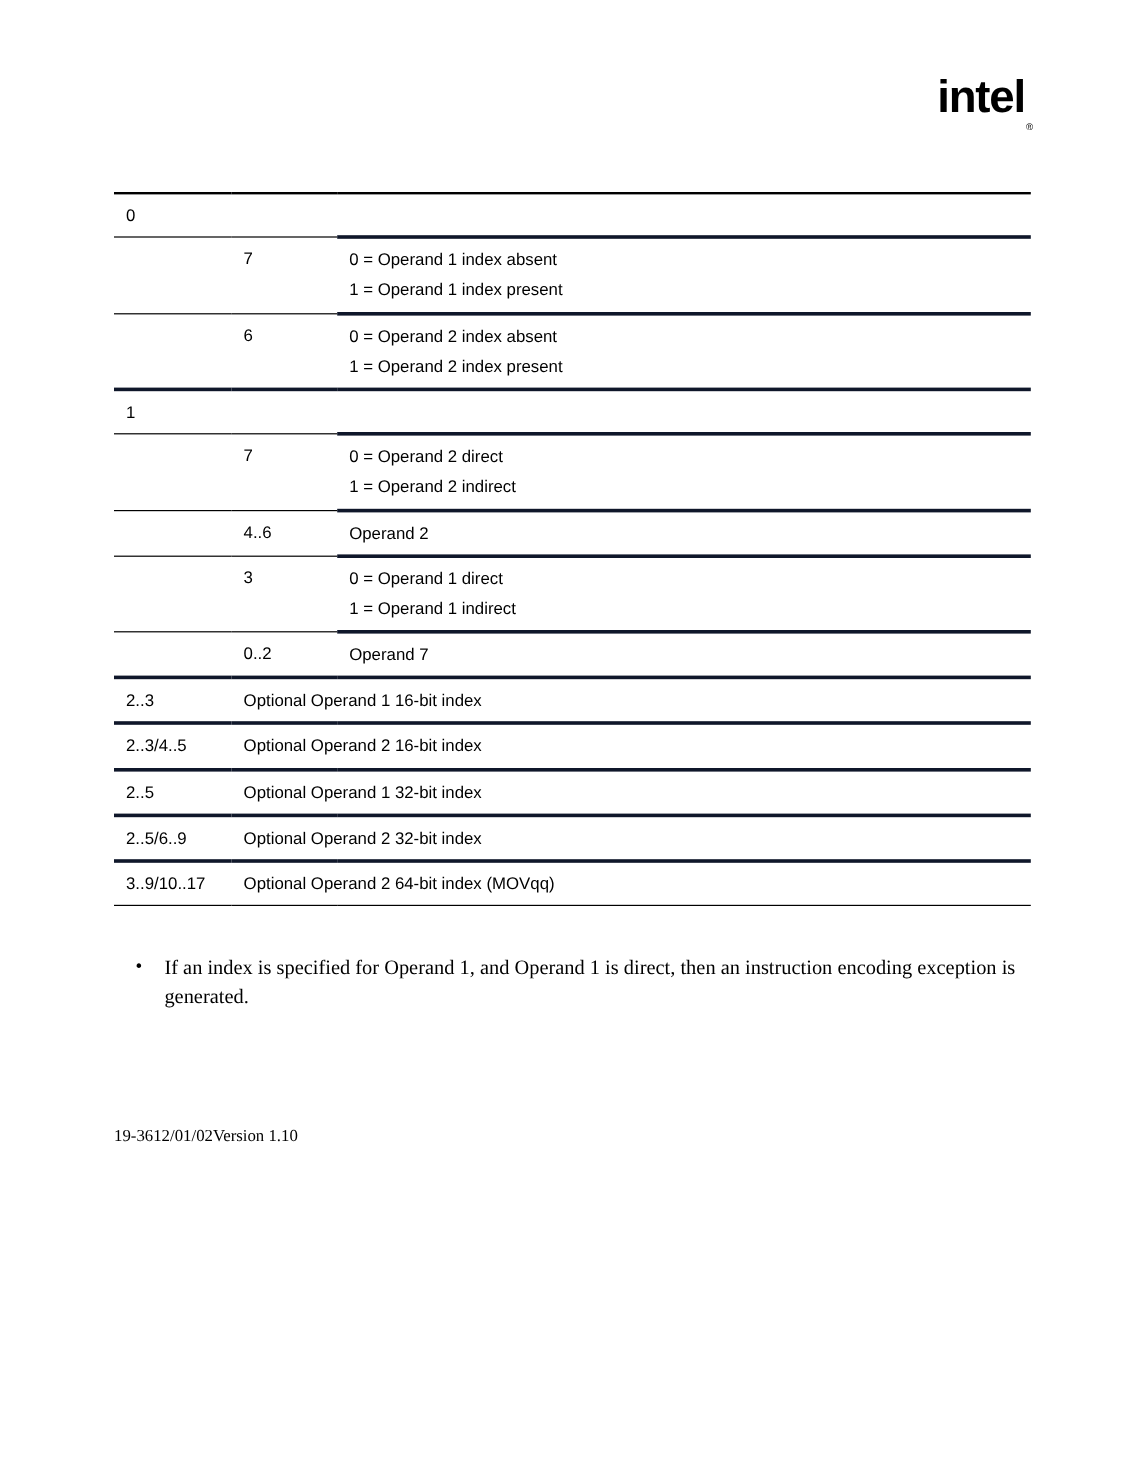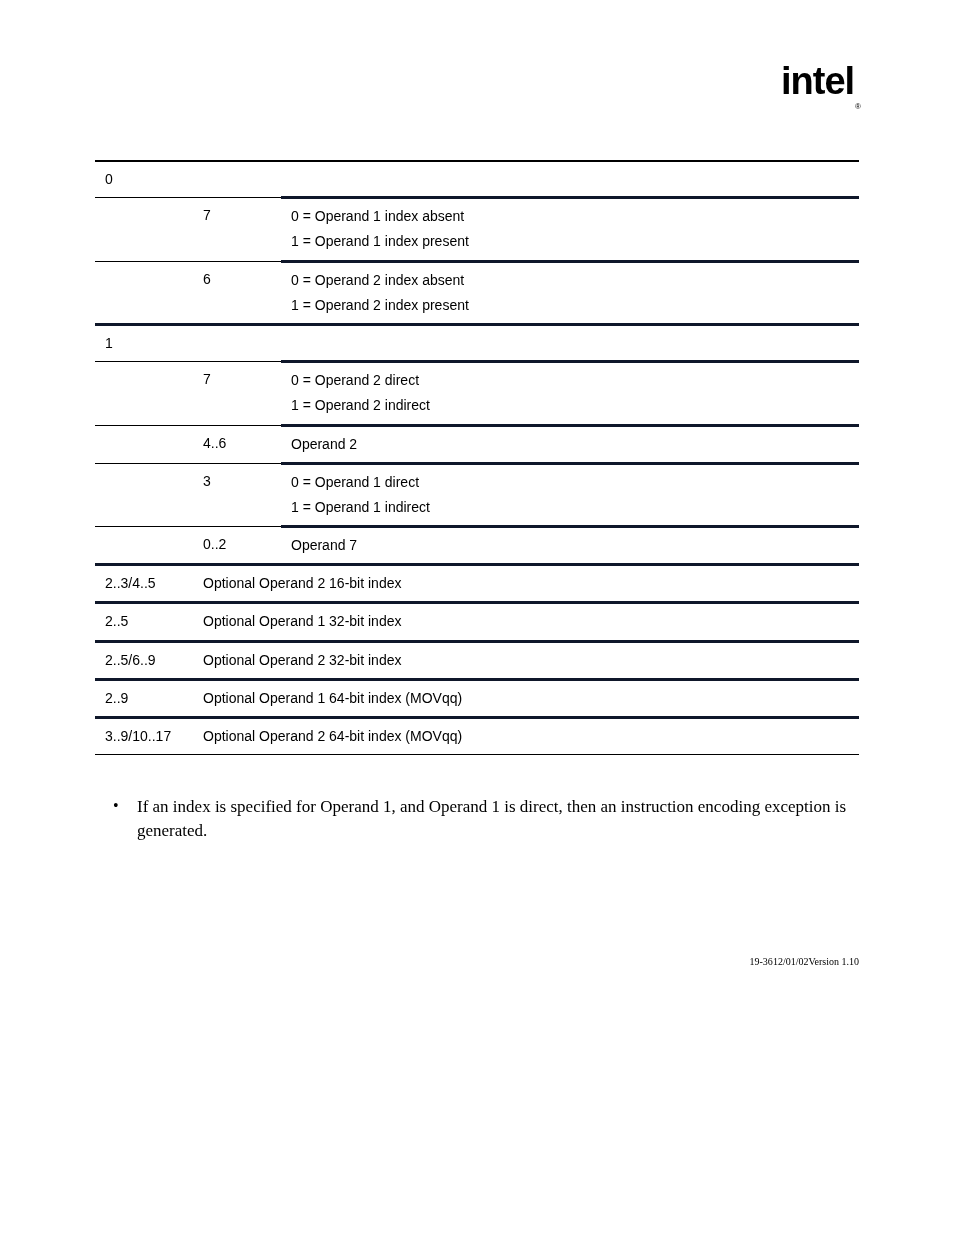--- a/index.html
+++ b/index.html
@@ -71,27 +71,27 @@
     flex: 0 0 24px;
     font-size: 16px;
     line-height: 1.4;
   }
   .bullet-block .txt {
     flex: 1;
     line-height: 1.4;
   }
   .footer {
     position: absolute;
-    bottom: 44px;
+    bottom: 55px;
     left: 95px;
     right: 95px;
     font-family: "Times New Roman", Times, serif;
-    font-size: 10px;
+    font-size: 14px;
     display: flex;
-    justify-content: flex-end;
+    justify-content: flex-start;
   }
 </style>
 </head>
 <body>
 
 <div class="page">
   <div class="logo"><span>intel</span><span class="sub">®</span></div>
 
   <div class="content">
     <table class="enc">
@@ -130,34 +130,34 @@
             <td class="col1 noborder-top"></td>
             <td class="col2" style="border-top: 1px solid rgb(0, 0, 0);">3</td>
             <td class="col3">0 = Operand 1 direct<br>1 = Operand 1 indirect</td>
           </tr>
           <tr>
             <td class="col1 noborder-top"></td>
             <td class="col2" style="border-top: 1px solid rgb(0, 0, 0);">0..2</td>
             <td class="col3">Operand 7</td>
           </tr>
           <tr>
+            <td class="col1">2..3</td>
+            <td colspan="2">Optional Operand 1 16-bit index</td>
+          </tr>
+          <tr>
             <td class="col1">2..3/4..5</td>
             <td colspan="2">Optional Operand 2 16-bit index</td>
           </tr>
           <tr>
             <td class="col1">2..5</td>
             <td colspan="2">Optional Operand 1 32-bit index</td>
           </tr>
           <tr>
             <td class="col1">2..5/6..9</td>
             <td colspan="2">Optional Operand 2 32-bit index</td>
-          </tr>
-          <tr>
-            <td class="col1">2..9</td>
-            <td colspan="2">Optional Operand 1 64-bit index (MOVqq)</td>
           </tr>
           <tr>
             <td class="col1">3..9/10..17</td>
             <td colspan="2">Optional Operand 2 64-bit index (MOVqq)</td>
           </tr>
         </tbody>
     </table>
 
     <div class="bullet-block">
       <div class="row">

